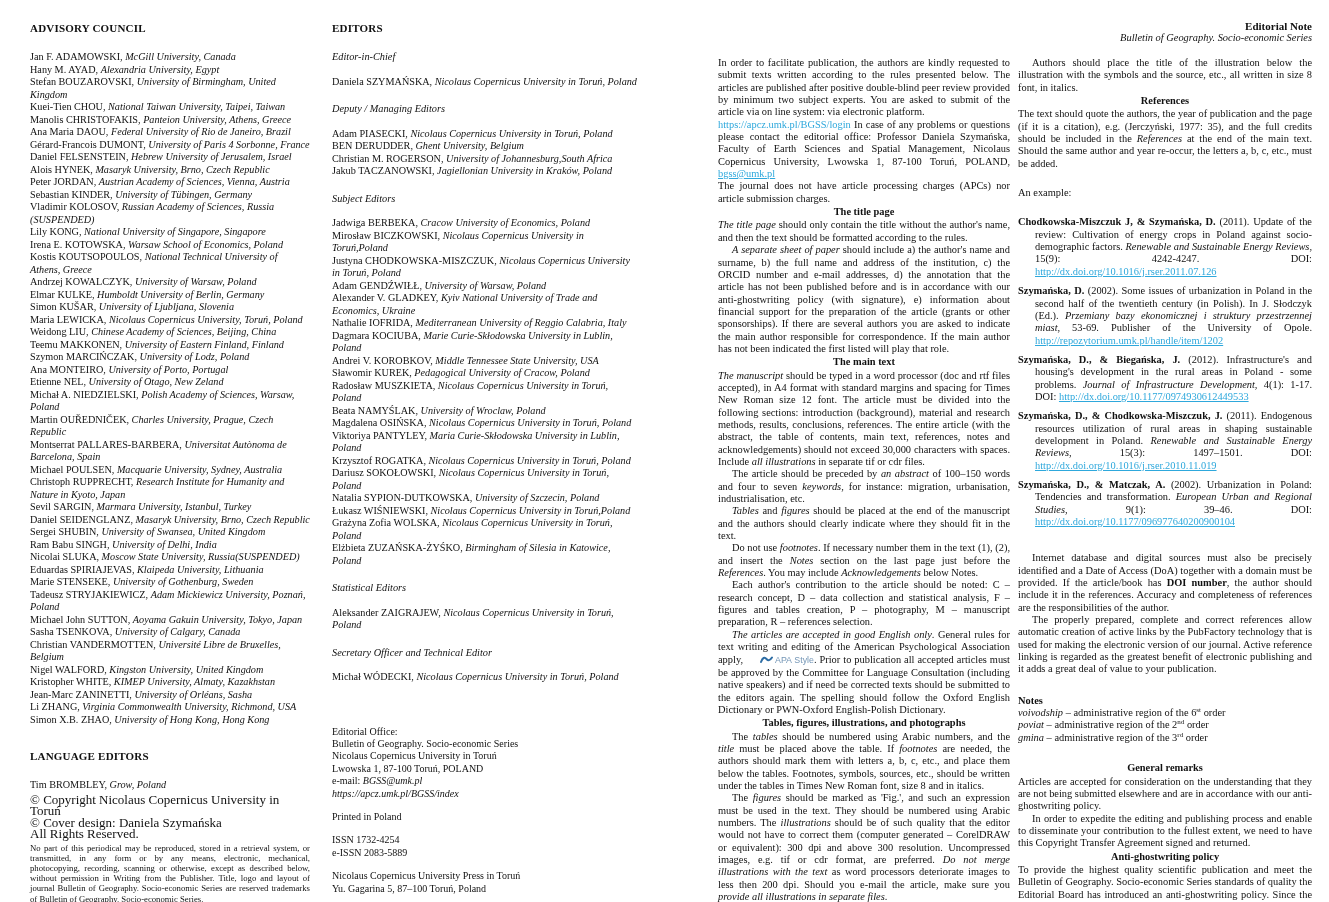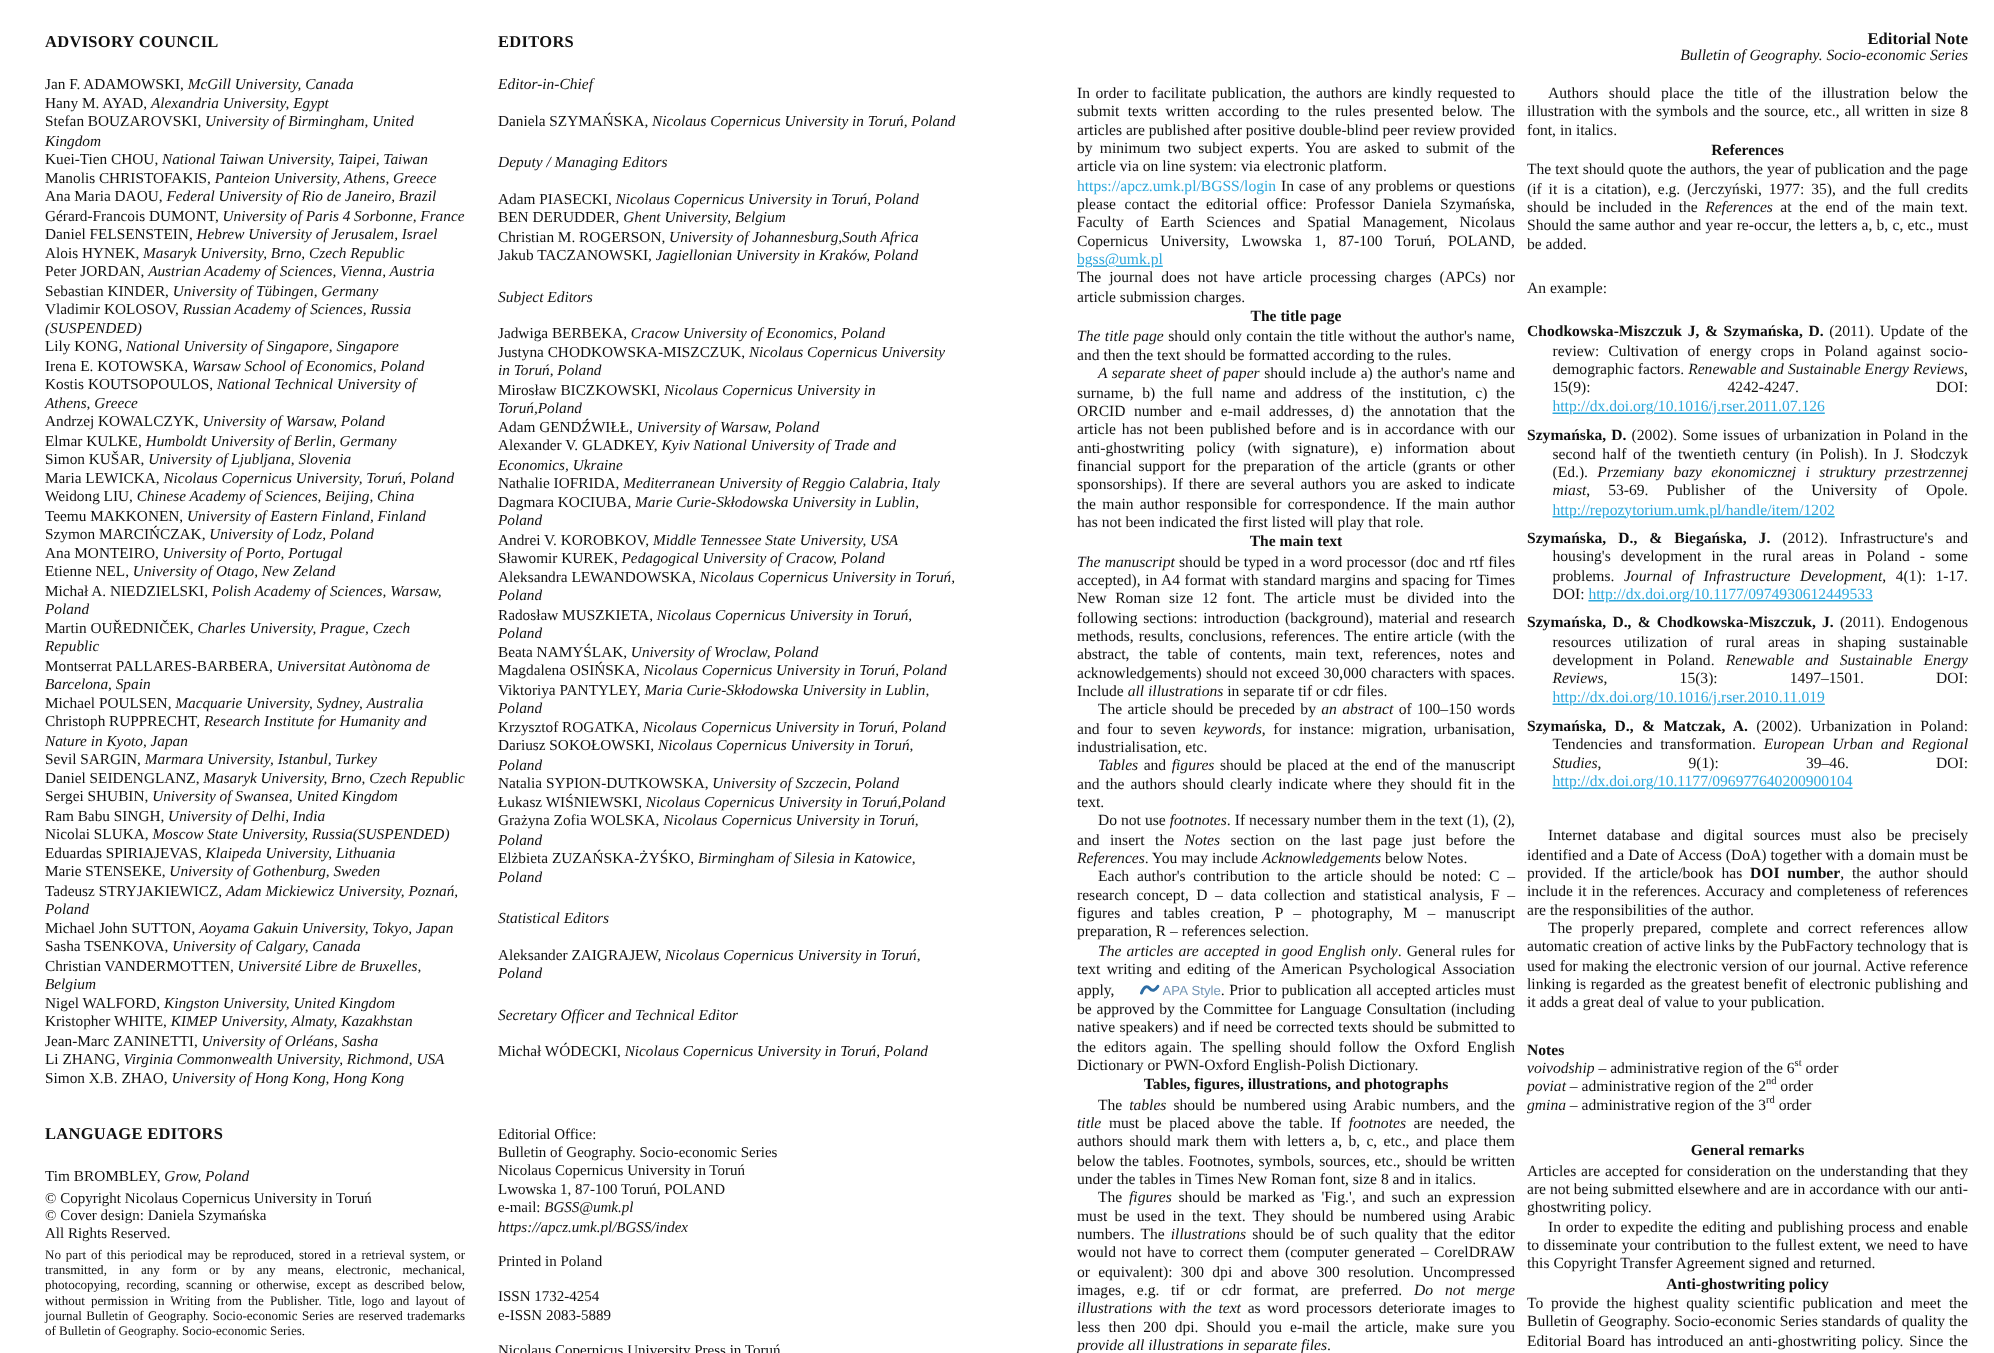--- a/index.html
+++ b/index.html
@@ -13,21 +13,21 @@
   #note-head{position:absolute;left:718px;top:20px;width:594px;text-align:right;}
   .nh1{font-weight:bold;font-size:11px;}
   .nh2{font-style:italic;font-size:10.4px;}
   .bighead{font-weight:bold;font-size:11px;letter-spacing:.2px;margin-bottom:17px;}
   .member{font-size:10.2px;line-height:12.5px;}
   .maffil{font-style:italic;}
   .role{font-style:italic;font-size:10.3px;line-height:12.5px;margin-top:15px;margin-bottom:12px;}
   #editor-sections .sec:first-child .role{margin-top:0;}
   #language-block{margin-top:24px;}
   #language-list{margin-bottom:2px;}
-  .copyline{font-size:10px;line-height:11.5px;}
+  .copyline{font-size:13px;line-height:11.5px;}
   .rights{font-size:8.7px;line-height:10.2px;text-align:justify;margin-top:3px;}
   #imprint{margin-top:42px;}
   #imprint .grp{margin-bottom:11px;}
   #imprint .grp:nth-child(n+5){margin-bottom:2.5px;}
   .impline{font-size:10px;line-height:12.4px;}
   .notecol{font-size:10.4px;line-height:12.35px;}
   .para{text-align:justify;}
   .para.ind{text-indent:14px;}
   .chead{font-weight:bold;text-align:center;margin:1px 0;}
   .lhead{font-weight:bold;margin-top:2px;}
@@ -121,29 +121,28 @@
         <div class="sec">
           <div class="role">Deputy / Managing Editors</div>
           <div class="member"><span class="mname">Adam PIASECKI, </span><span class="maffil">Nicolaus Copernicus University in Toruń, Poland</span></div>
           <div class="member"><span class="mname">BEN DERUDDER, </span><span class="maffil">Ghent University, Belgium</span></div>
           <div class="member"><span class="mname">Christian M. ROGERSON, </span><span class="maffil">University of Johannesburg,South Africa</span></div>
           <div class="member"><span class="mname">Jakub TACZANOWSKI, </span><span class="maffil">Jagiellonian University in Kraków, Poland</span></div>
         </div>
         <div class="sec">
           <div class="role">Subject Editors</div>
           <div class="member"><span class="mname">Jadwiga BERBEKA, </span><span class="maffil">Cracow University of Economics, Poland</span></div>
+          <div class="member"><span class="mname">Mirosław BICZKOWSKI, </span><span class="maffil">Nicolaus Copernicus University in Toruń,Poland</span></div>
           <div class="member"><span class="mname">Justyna CHODKOWSKA-MISZCZUK, </span><span class="maffil">Nicolaus Copernicus University in Toruń, Poland</span></div>
-          <div class="member"><span class="mname">Mirosław BICZKOWSKI, </span><span class="maffil">Nicolaus Copernicus University in Toruń,Poland</span></div>
           <div class="member"><span class="mname">Adam GENDŹWIŁŁ, </span><span class="maffil">University of Warsaw, Poland</span></div>
           <div class="member"><span class="mname">Alexander V. GLADKEY, </span><span class="maffil">Kyiv National University of Trade and Economics, Ukraine</span></div>
           <div class="member"><span class="mname">Nathalie IOFRIDA, </span><span class="maffil">Mediterranean University of Reggio Calabria, Italy</span></div>
           <div class="member"><span class="mname">Dagmara KOCIUBA, </span><span class="maffil">Marie Curie-Skłodowska University in Lublin, Poland</span></div>
           <div class="member"><span class="mname">Andrei V. KOROBKOV, </span><span class="maffil">Middle Tennessee State University, USA</span></div>
           <div class="member"><span class="mname">Sławomir KUREK, </span><span class="maffil">Pedagogical University of Cracow, Poland</span></div>
-          <div class="member"><span class="mname">Aleksandra LEWANDOWSKA, </span><span class="maffil">Nicolaus Copernicus University in Toruń, Poland</span></div>
           <div class="member"><span class="mname">Radosław MUSZKIETA, </span><span class="maffil">Nicolaus Copernicus University in Toruń, Poland</span></div>
           <div class="member"><span class="mname">Beata NAMYŚLAK, </span><span class="maffil">University of Wroclaw, Poland</span></div>
           <div class="member"><span class="mname">Magdalena OSIŃSKA, </span><span class="maffil">Nicolaus Copernicus University in Toruń, Poland</span></div>
           <div class="member"><span class="mname">Viktoriya PANTYLEY, </span><span class="maffil">Maria Curie-Skłodowska University in Lublin, Poland</span></div>
           <div class="member"><span class="mname">Krzysztof ROGATKA, </span><span class="maffil">Nicolaus Copernicus University in Toruń, Poland</span></div>
           <div class="member"><span class="mname">Dariusz SOKOŁOWSKI, </span><span class="maffil">Nicolaus Copernicus University in Toruń, Poland</span></div>
           <div class="member"><span class="mname">Natalia SYPION-DUTKOWSKA, </span><span class="maffil">University of Szczecin, Poland</span></div>
           <div class="member"><span class="mname">Łukasz WIŚNIEWSKI, </span><span class="maffil">Nicolaus Copernicus University in Toruń,Poland</span></div>
           <div class="member"><span class="mname">Grażyna Zofia WOLSKA, </span><span class="maffil">Nicolaus Copernicus University in Toruń, Poland</span></div>
           <div class="member"><span class="mname">Elżbieta ZUZAŃSKA-ŻYŚKO, </span><span class="maffil">Birmingham of Silesia in Katowice, Poland</span></div>

